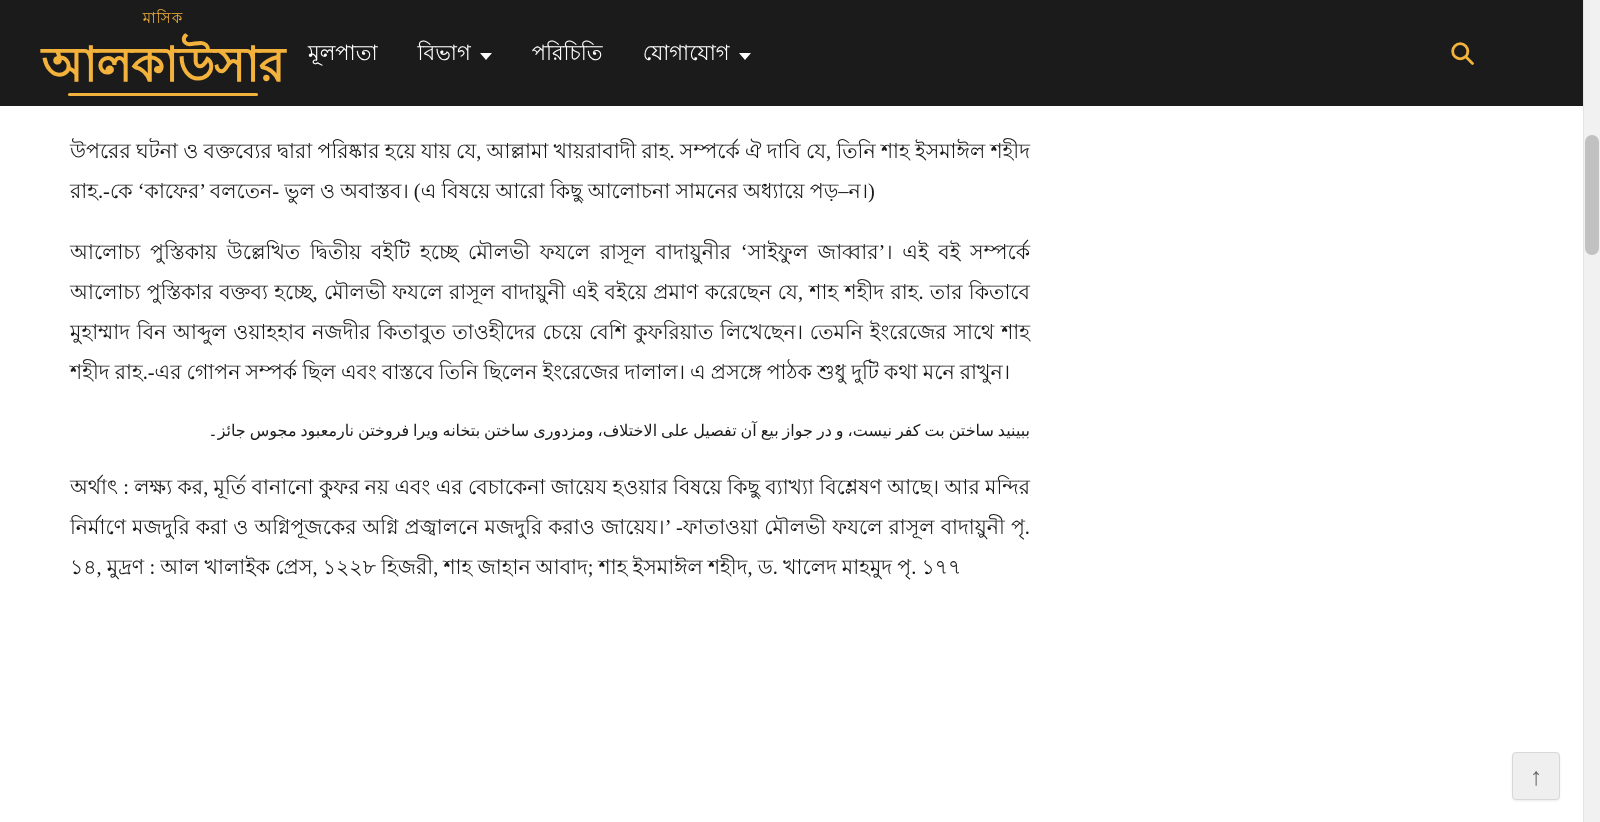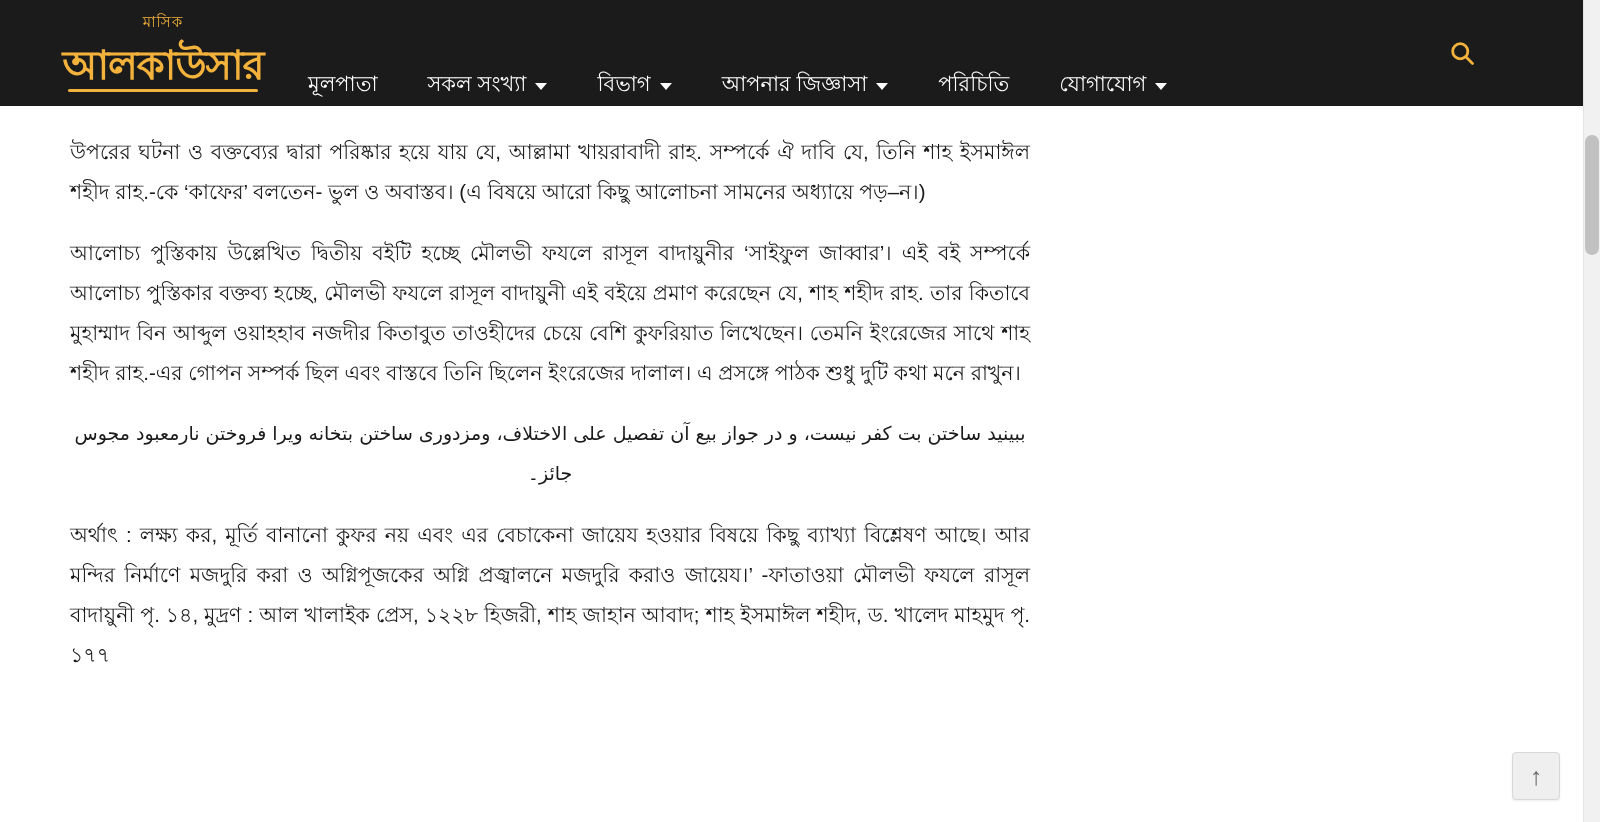--- a/index.html
+++ b/index.html
@@ -34,39 +34,39 @@
   }
   .logo-top {
     color: #f3b23b;
     font-size: 15px;
     letter-spacing: 1px;
     line-height: 1;
     margin-bottom: 15px;
   }
   .logo-main {
     color: #f3b23b;
-    font-size: 40px;
+    font-size: 48px;
     font-weight: bold;
     line-height: 1.05;
     letter-spacing: -1px;
     white-space: nowrap;
   }
   .logo-underline {
     width: 190px;
     height: 3px;
     background: #f3b23b;
     margin-top: 3px;
     border-radius: 2px;
   }
 
   .nav {
     display: flex;
-    align-items: flex-end;
+    align-items: center;
     height: 100%;
-    gap: 18px;
+    gap: 8px;
   }
   .nav-item {
     display: flex;
     align-items: center;
     gap: 9px;
     color: #ffffff;
     font-size: 21px;
     padding: 10px 16px;
     cursor: pointer;
     white-space: nowrap;
@@ -105,25 +105,24 @@
   }
   .article {
     width: 960px;
     margin: 0 0 0 70px;
     padding-top: 26px;
     color: #1a1a1a;
     font-size: 20.5px;
     line-height: 1.95;
     text-align: justify;
   }
-  .article p { margin: 0 0 21px 0; }
+  .article p { margin: 0 0 21px 0; font-family: Liberation Serif, serif; }
   .para-ar {
     direction: rtl;
-    text-align: center;
-    font-size: 19px;
+    font-size: 16px;
     line-height: 2.1;
     margin: 28px 0 26px 0;
     font-family: "DejaVu Sans", "Liberation Sans", sans-serif;
   }
 
   
   .scrollbar-track {
     position: absolute;
     top: 0; right: 0;
     width: 17px;
@@ -170,29 +169,21 @@
     <div class="logo-top">মাসিক</div>
     <div class="logo-main">আলকাউসার</div>
     <div class="logo-underline"></div>
   </div>
 
   <nav class="nav">
     <div class="nav-item">
       <span>মূলপাতা</span>
     </div>
     <div class="nav-item">
-      <span>সকল সংখ্যা</span>
-      <span class="caret"></span>
-    </div>
-    <div class="nav-item">
       <span>বিভাগ</span>
-      <span class="caret"></span>
-    </div>
-    <div class="nav-item">
-      <span>আপনার জিজ্ঞাসা</span>
       <span class="caret"></span>
     </div>
     <div class="nav-item">
       <span>পরিচিতি</span>
     </div>
     <div class="nav-item">
       <span>যোগাযোগ</span>
       <span class="caret"></span>
     </div>
   </nav>

